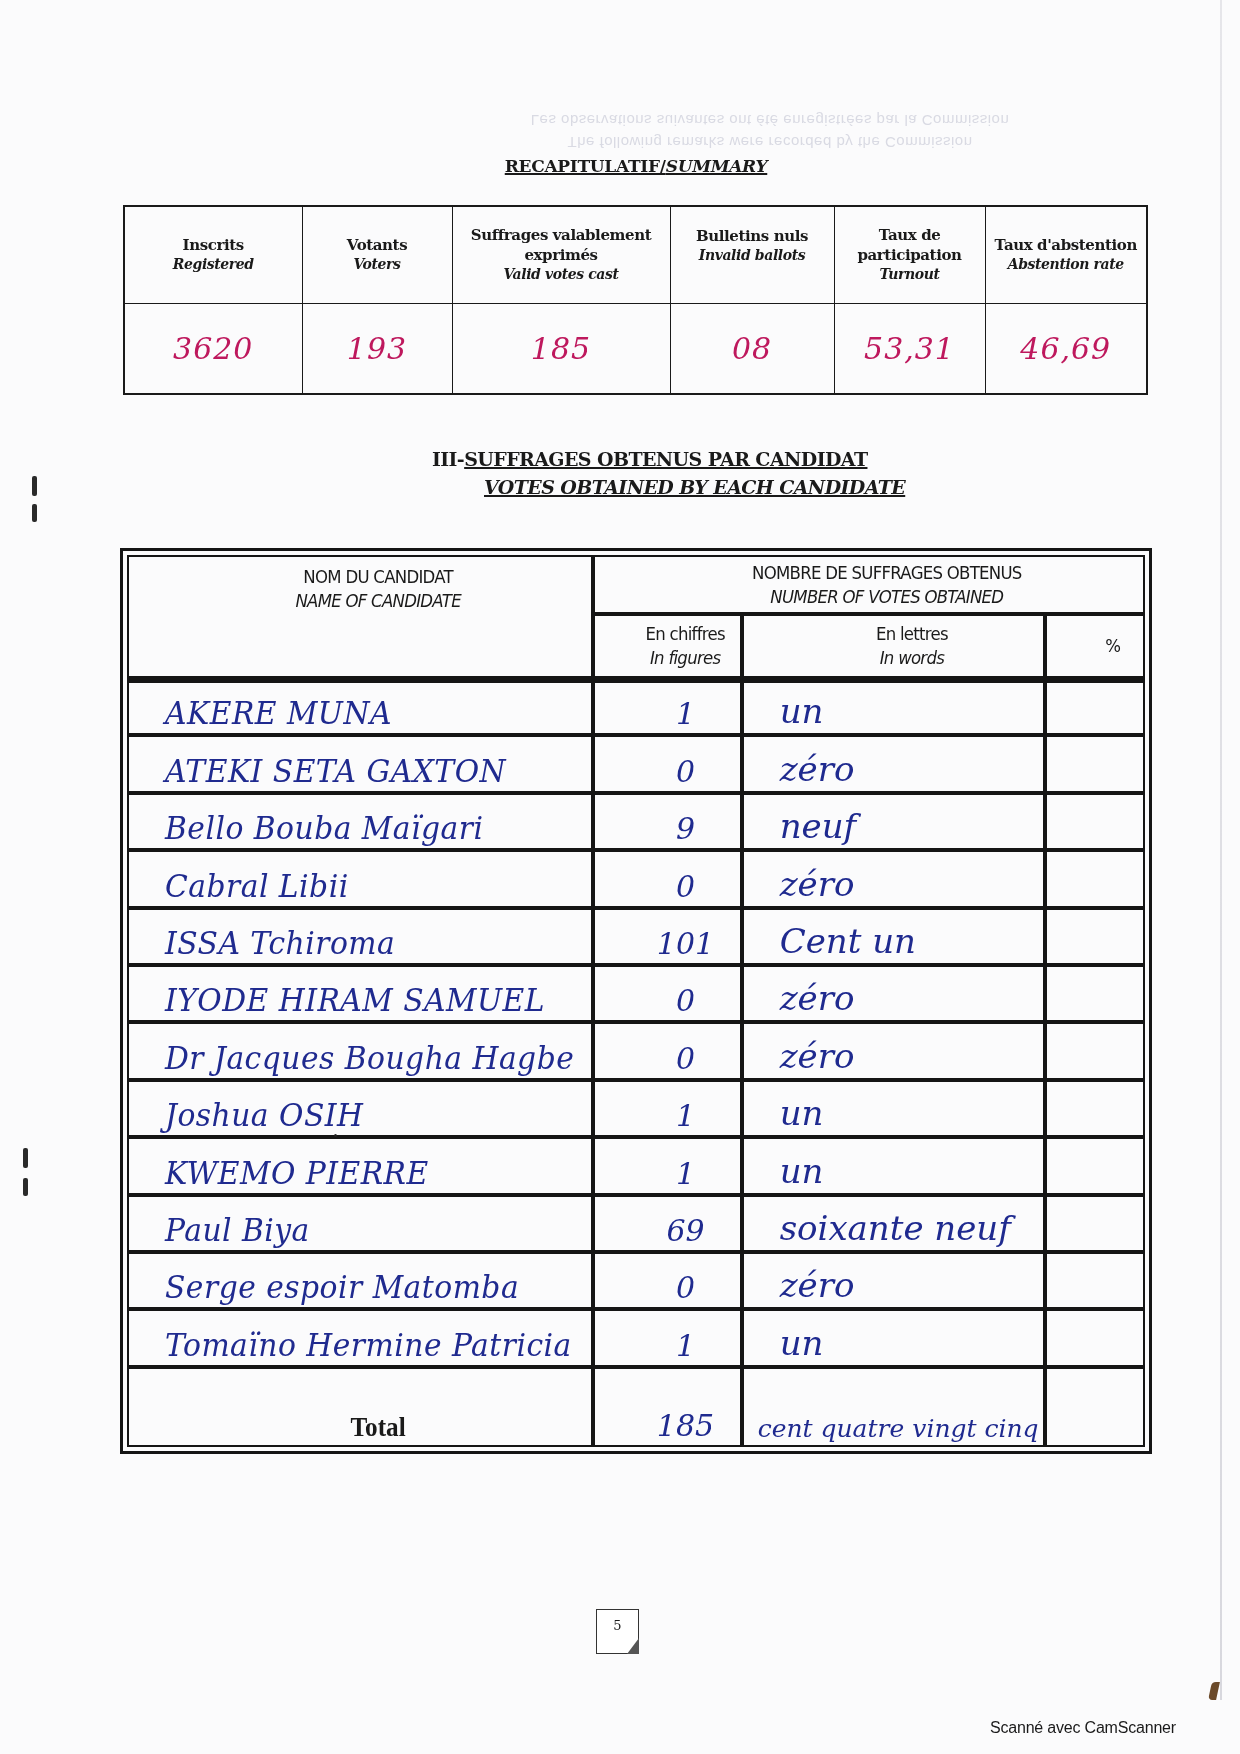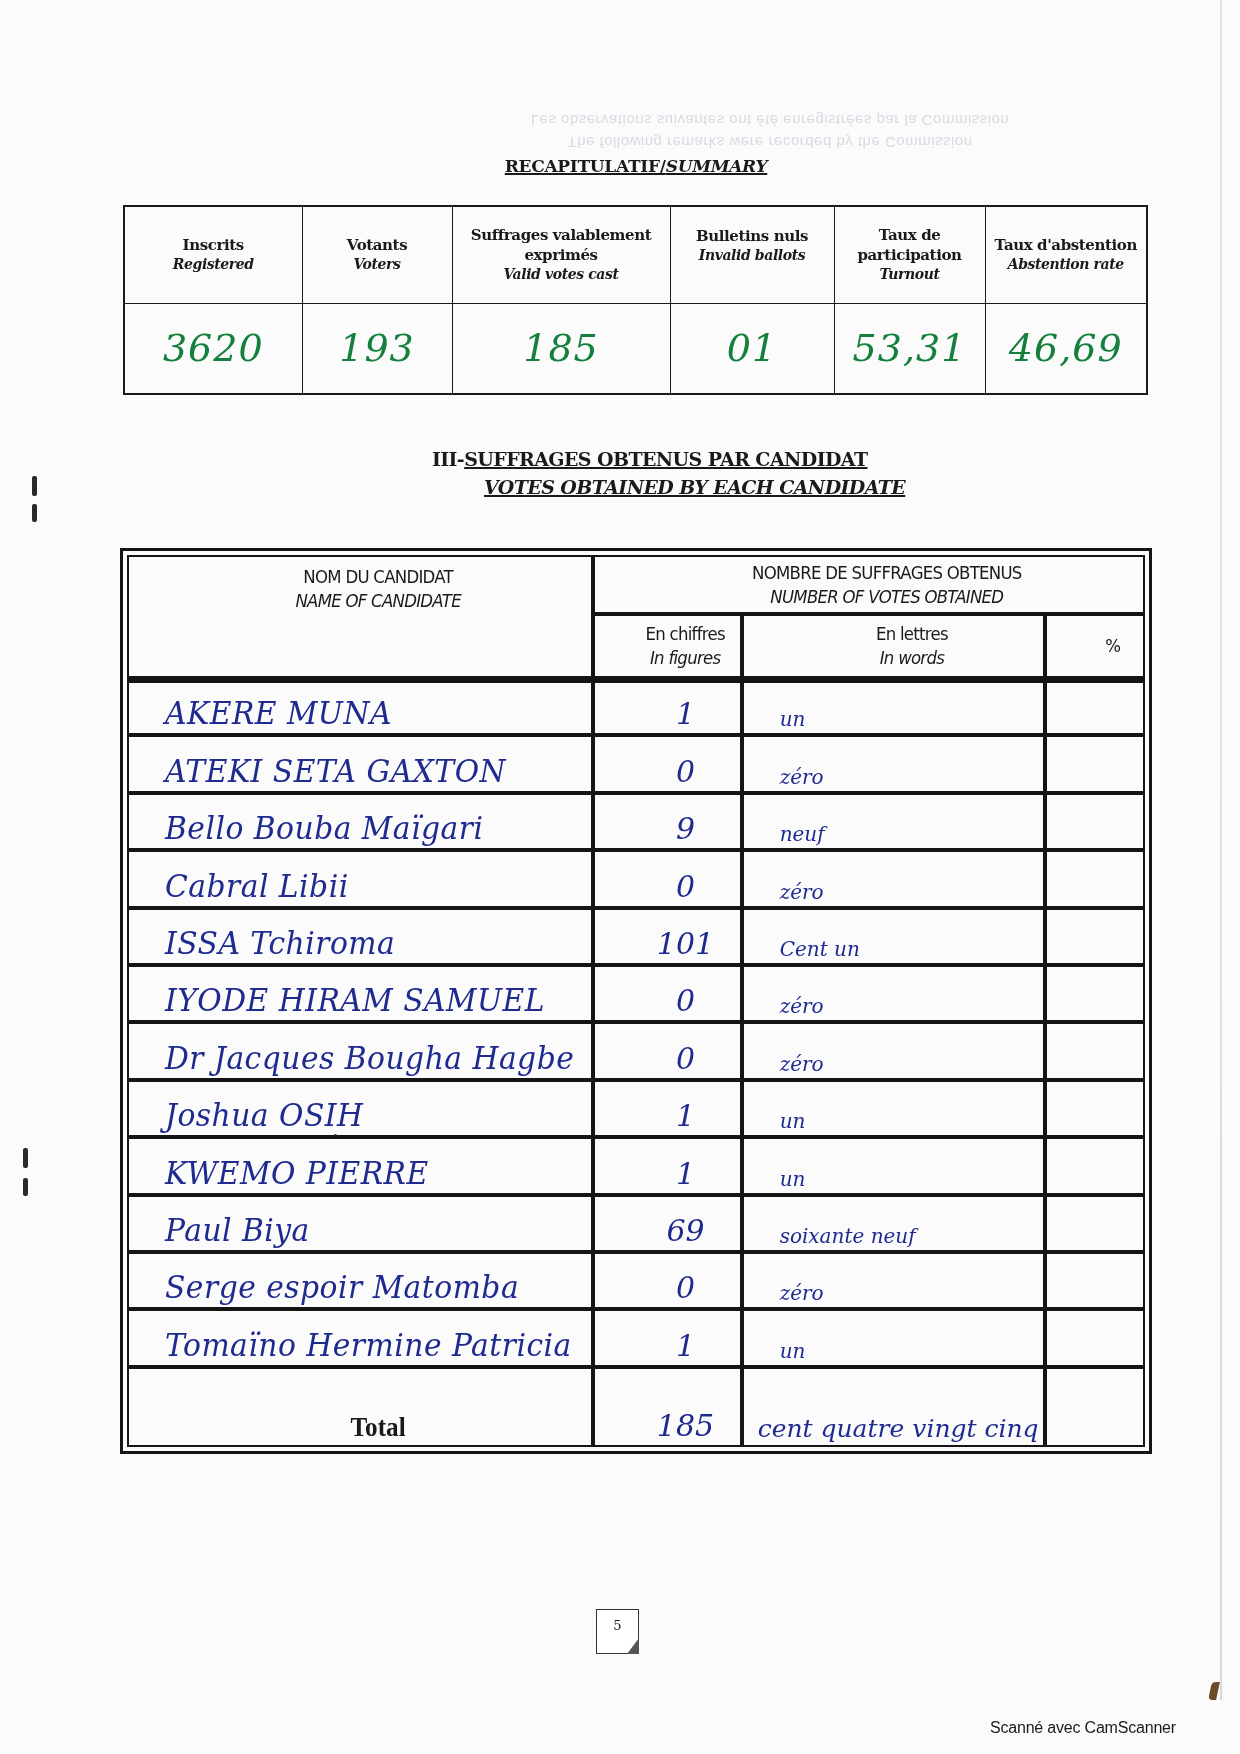--- a/index.html
+++ b/index.html
@@ -34,22 +34,22 @@
     position: absolute; top: 205px; left: 123px; width: 1025px; height: 190px;
     border-collapse: collapse; border: 2px solid #1a1a1a;
   }
   table.summary th, table.summary td { border: 1.5px solid #1a1a1a; text-align: center; }
   table.summary th { height: 96px; vertical-align: middle; padding: 0 4px; }
   .hb { display: block; font-family: "DejaVu Serif", serif; font-weight: bold; font-size: 15px; line-height: 20px; letter-spacing: -0.4px; }
   .hi { display: block; font-family: "DejaVu Serif", serif; font-style: italic; font-size: 14px; line-height: 19px; letter-spacing: -0.4px; }
   table.summary td { height: 90px; }
 
   .hw {
-    font-family: "DejaVu Serif", serif; font-style: italic; color: #15803d;
-    font-size: 38px; letter-spacing: 1px;
+    font-family: "DejaVu Serif", serif; font-style: italic; color: #be185d;
+    font-size: 30px; letter-spacing: 1px;
   }
 
   .section-title {
     position: absolute; top: 448px; left: 0; width: 1240px;
     font-family: "DejaVu Serif", serif; font-weight: bold; font-size: 19px; letter-spacing: -0.6px;
   }
   .section-title .l1 { position: absolute; left: 432px; top: 0; white-space: nowrap; }
   .section-title .l1 u { text-decoration-thickness: 2px; }
   .section-title .l2 { position: absolute; left: 484px; top: 28px; font-style: italic; white-space: nowrap; text-decoration: underline; text-decoration-thickness: 2px; }
 
@@ -73,21 +73,21 @@
   .thick-rule td, .thick-rule th { border-top-width: 5px !important; margin-left: 44px; }
 
   tr.row td { height: 56px; vertical-align: bottom; padding-bottom: 2px; }
   td.name-cell { padding-left: 10px; text-align: left; white-space: nowrap; overflow: hidden; }
   td.fig-cell { text-align: center; width: 160px; }
   td.words-cell { text-align: left; padding-left: 36px; width: 305px; white-space: nowrap; overflow: hidden; }
   td.pct-cell { width: 110px; }
 
   .hw-name { font-family: "DejaVu Serif", serif; font-style: italic; color: #1f2a8f; font-size: 31px; letter-spacing: 0.5px; display: inline-block; transform: scaleX(0.96); transform-origin: left; }
   .hw-fig { font-family: "DejaVu Serif", serif; font-style: italic; color: #1f2a8f; font-size: 30px; }
-  .hw-words { font-family: "DejaVu Serif", serif; font-style: italic; color: #1f2a8f; font-size: 20px; }
+  .hw-words { font-family: "DejaVu Serif", serif; font-style: italic; color: #1f2a8f; font-size: 34px; }
 
   tr.total-row td { height: 78px; }
   .total-label { font-family: "Liberation Serif", serif; font-weight: bold; font-size: 28px; display: block; text-align: center; margin-top: -18px; transform: scaleX(0.9); }
 
   .margin-mark {
     position: absolute; width: 5px; background: #2a2a2a; border-radius: 2px;
   }
 
   .page-num {
     position: absolute; left: 596px; top: 1609px; width: 43px; height: 45px;
@@ -150,21 +150,21 @@
       </th>
       <th>
         <span class="hb">Taux d'abstention</span>
         <span class="hi">Abstention rate</span>
       </th>
     </tr>
     <tr>
       <td><span class="hw">3620</span></td>
       <td><span class="hw">193</span></td>
       <td><span class="hw">185</span></td>
-      <td><span class="hw">01</span></td>
+      <td><span class="hw">08</span></td>
       <td><span class="hw">53,31</span></td>
       <td><span class="hw">46,69</span></td>
     </tr>
   </tbody>
     </table>
 
   <div class="section-title">
     <div class="l1"><span>III-</span><u>SUFFRAGES OBTENUS PAR CANDIDAT</u></div>
     <div class="l2">VOTES OBTAINED BY EACH CANDIDATE</div>
   </div>

